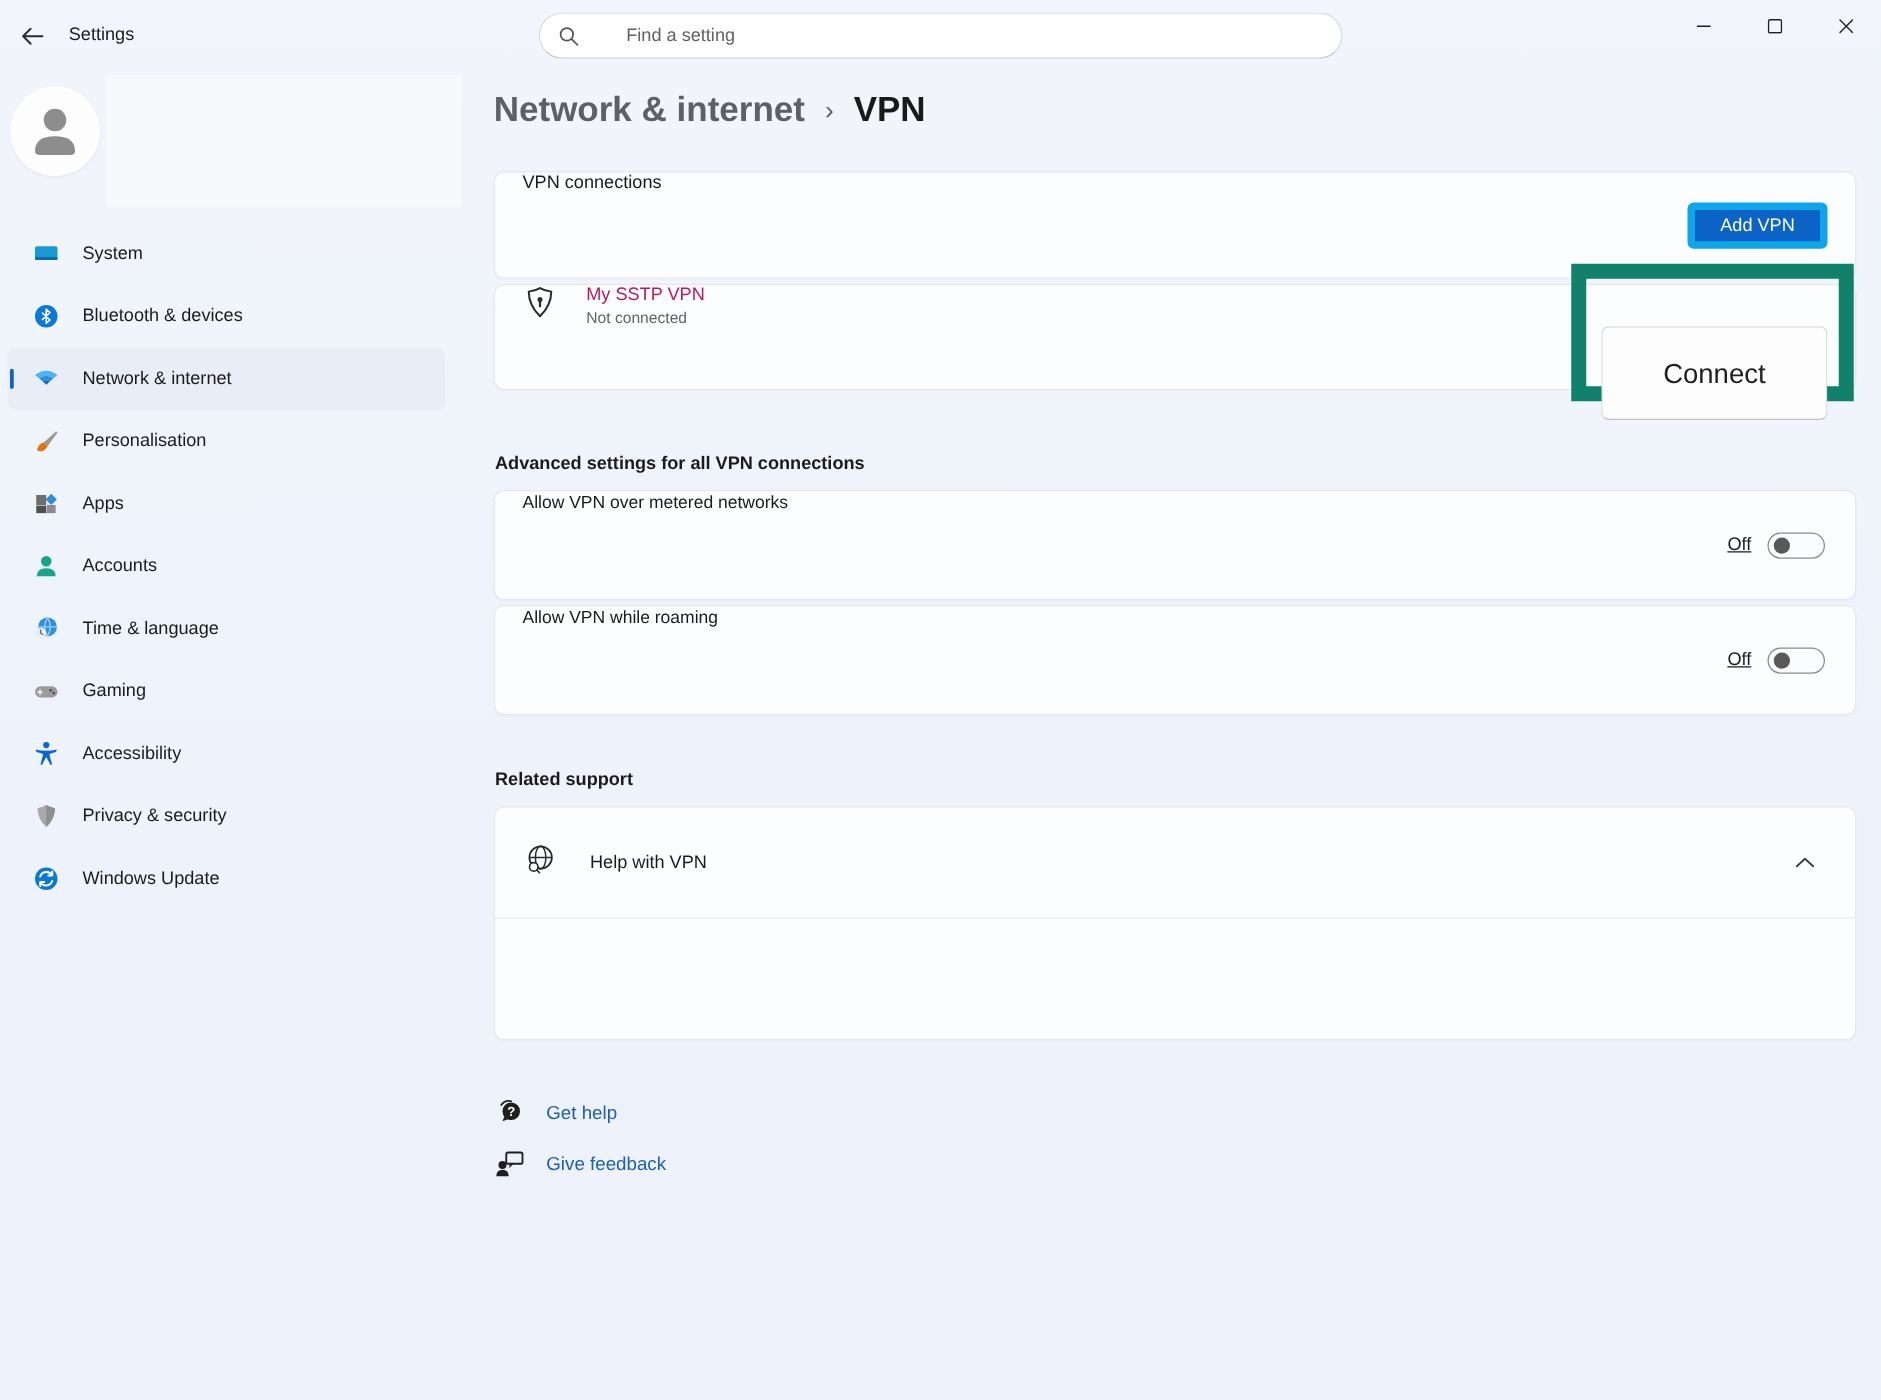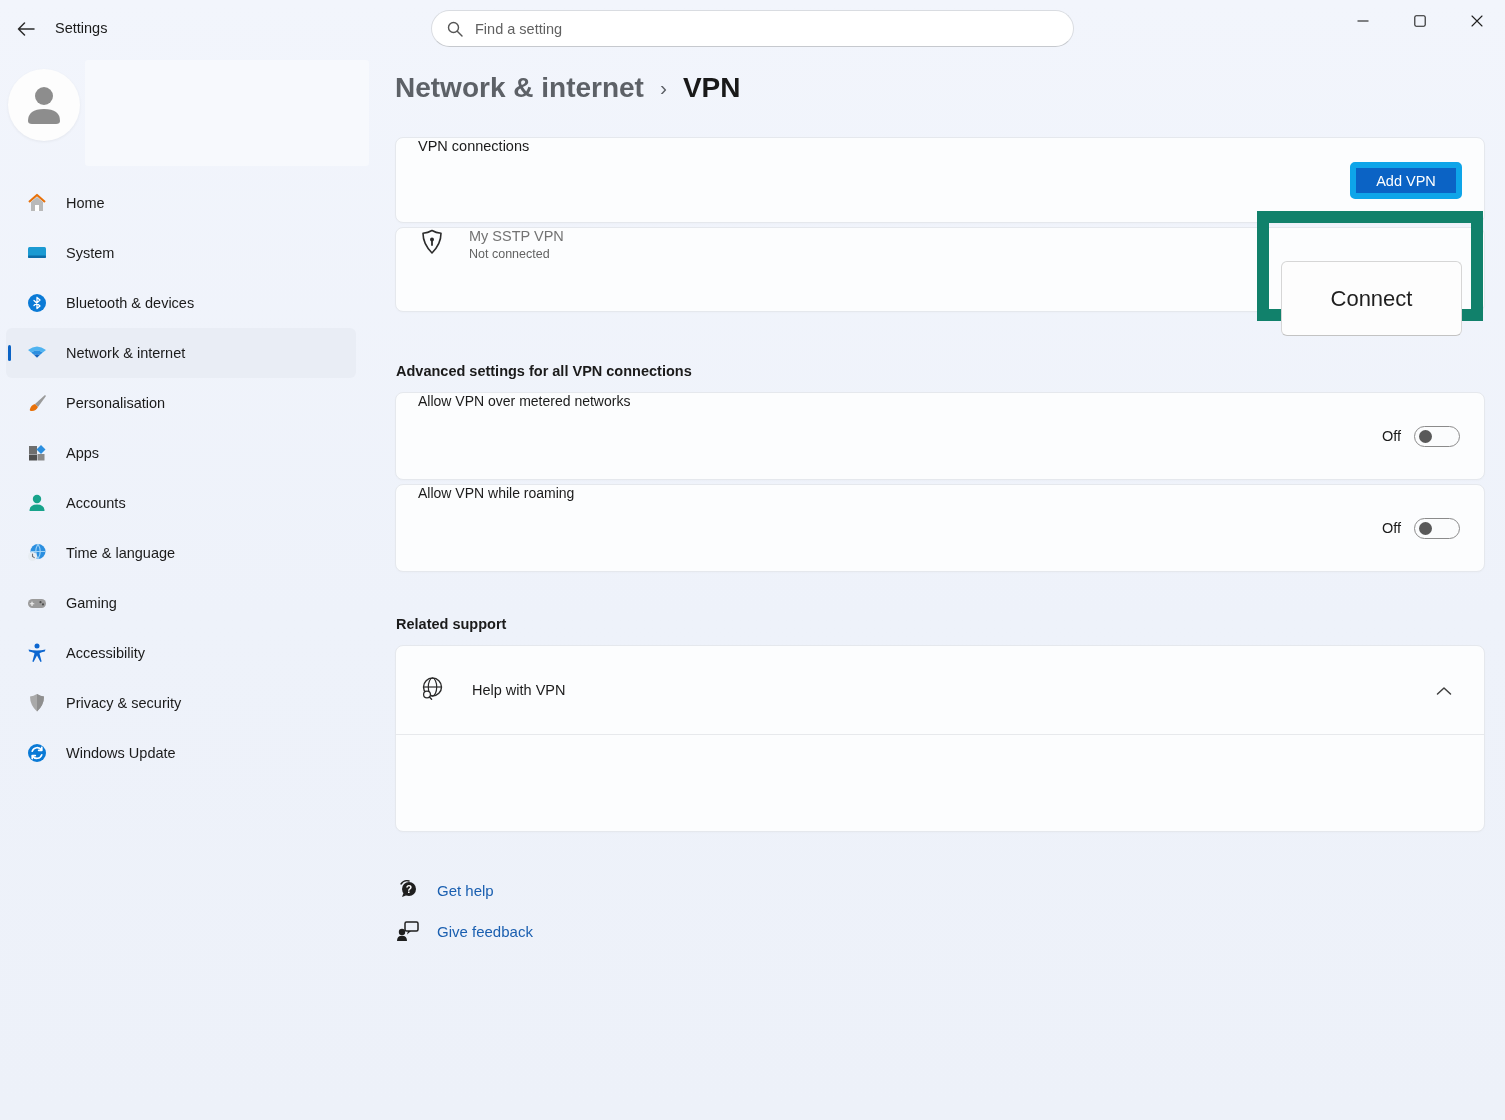--- a/index.html
+++ b/index.html
@@ -5,21 +5,21 @@
   html,body{margin:0;padding:0;}
   body{font-family:"Liberation Sans","DejaVu Sans",sans-serif;background:#ecf1f9;}
   .app{position:relative;width:1505px;height:1120px;overflow:hidden;
        background:linear-gradient(180deg,#f2f5fc 0%,#eef2fa 55%,#edf1f9 100%);color:#1b1b1b;}
 
   
   .titlebar{position:absolute;left:0;top:0;width:100%;height:58px;}
   .back-btn{position:absolute;left:10px;top:14px;width:32px;height:30px;display:flex;align-items:center;justify-content:center;border-radius:5px;cursor:pointer;}
   .app-title{position:absolute;left:55px;top:20px;font-size:14.5px;color:#1b1b1b;}
   .search-pill{position:absolute;left:431px;top:10px;width:643px;height:37px;background:#fff;
-       border:1px solid #d9dce1;border-bottom-color:#c6c9ce;border-radius:19px;display:flex;align-items:center;box-sizing:border-box;padding-left:15px;}
+       border:1px solid #d9dce1;border-bottom-color:#c6c9ce;border-radius:19px;display:flex;align-items:center;box-sizing:border-box;padding-left:15px;gap:26px;}
   .search-pill input{border:none;outline:none;background:transparent;font-size:14.5px;color:#3a3a3a;width:520px;margin-left:10px;font-family:inherit;}
   .search-pill input::placeholder{color:#616161;}
   .win-controls{position:absolute;right:0;top:0;height:42px;display:flex;}
   .win-btn{width:57px;height:42px;display:flex;align-items:center;justify-content:center;cursor:pointer;}
 
   
   .sidebar{position:absolute;left:0;top:58px;width:380px;height:1062px;}
   .avatar-block{position:absolute;left:85px;top:2px;width:284px;height:106px;background:rgba(255,255,255,0.42);border-radius:3px;}
   .avatar-circle{position:absolute;left:8px;top:11px;width:72px;height:72px;border-radius:50%;background:#fdfdfd;box-shadow:0 1px 3px rgba(0,0,0,0.06);}
   .avatar-circle svg{position:absolute;left:16px;top:14px;}
@@ -41,34 +41,34 @@
   .card-row{display:flex;align-items:flex-start;height:100%;}
 
   .card-vpnconn{top:79px;height:86px;}
   .card-vpnconn .label{margin-left:22px;font-size:14.5px;}
   .add-vpn-btn{position:absolute;right:22px;top:24px;width:112px;height:37px;background:#0B63C5;border:6px solid #0ea5e9;color:#fff;
        font-size:14.5px;border-radius:5px;display:flex;align-items:center;justify-content:center;cursor:pointer;font-family:inherit;}
 
   .card-vpnentry{top:169px;height:85px;}
   .vpn-shield{margin-left:23px;flex:none;}
   .vpn-texts{margin-left:24px;display:flex;flex-direction:column;}
-  .vpn-name{font-size:14.5px;color:#737373;}
+  .vpn-name{font-size:14.5px;color:#be185d;}
   .vpn-status{font-size:12.5px;color:#636363;margin-top:3px;}
 
   .hl-box{position:absolute;left:862px;top:153px;width:226px;height:110px;border:12px solid #11816B;box-sizing:border-box;z-index:5;}
   .connect-btn{position:absolute;left:886px;top:175px;width:181px;height:75px;background:#fdfdfd;border:1px solid #d6d6d6;border-bottom-color:#c3c3c3;
        border-radius:6px;font-size:22px;color:#1f1f1f;display:flex;align-items:center;justify-content:center;cursor:pointer;z-index:6;font-family:inherit;margin-top:28px;}
 
   .section-header{position:absolute;left:1px;font-size:14.5px;font-weight:700;color:#1b1b1b;}
   .sh-advanced{top:305px;}
   .card-metered{top:334px;height:88px;}
   .card-roaming{top:426px;height:88px;}
   .setting-label{margin-left:22px;font-size:14px;}
   .toggle-wrap{position:absolute;right:24px;top:0;height:100%;display:flex;align-items:center;}
-  .toggle-state{font-size:14.5px;color:#1b1b1b;margin-right:13px;}
+  .toggle-state{font-size:14.5px;color:#1b1b1b;margin-right:13px;text-decoration:underline;}
   .toggle{width:46px;height:21px;border:1px solid #8b8b8b;border-radius:12px;background:#fbfcfd;position:relative;cursor:pointer;box-sizing:border-box;}
   .toggle .knob{position:absolute;left:4px;top:3px;width:13px;height:13px;border-radius:50%;background:#595959;}
 
   .sh-related{top:558px;}
   .card-help{top:587px;height:187px;}
   .help-row{position:absolute;left:0;top:0;width:100%;height:88px;display:flex;align-items:center;cursor:pointer;}
   .help-globe{margin-left:23px;flex:none;}
   .help-label{margin-left:26px;font-size:14.5px;}
   .help-chevron{position:absolute;right:32px;top:36px;cursor:pointer;}
   .help-divider{position:absolute;left:0;top:88px;width:100%;height:1px;background:#e7e9ec;}
@@ -125,30 +125,20 @@
     <div class="avatar-block"></div>
     <div class="avatar-circle">
       <svg width="40" height="44" viewBox="0 0 40 44">
         <circle cx="20" cy="13" r="9" fill="#8d8d8d"></circle>
         <path d="M4 38 Q4 26 20 26 Q36 26 36 38 Q36 41 32 41 L8 41 Q4 41 4 38Z" fill="#8d8d8d"></path>
       </svg>
     </div>
 
     <div class="nav">
 
-      <div class="nav-item">
-        <span class="nav-icon">
-          <svg width="22" height="22" viewBox="0 0 22 22">
-            <path d="M3 10 L11 3 L19 10" stroke="#E8710A" stroke-width="2.2" fill="none" stroke-linejoin="round"></path>
-            <path d="M5 10 L5 19 L17 19 L17 10 L11 5 Z" fill="#b9b9b9"></path>
-            <rect x="9" y="13" width="4" height="6" fill="#fff"></rect>
-          </svg>
-        </span>
-        <span class="nav-label">Home</span>
-      </div>
 
       <div class="nav-item">
         <span class="nav-icon">
           <svg width="22" height="22" viewBox="0 0 22 22">
             <rect x="2" y="5" width="18" height="11" rx="1.5" fill="#1b9ad2"></rect>
             <rect x="2" y="13.5" width="18" height="2.5" rx="1" fill="#0d6ca8"></rect>
           </svg>
         </span>
         <span class="nav-label">System</span>
       </div>

